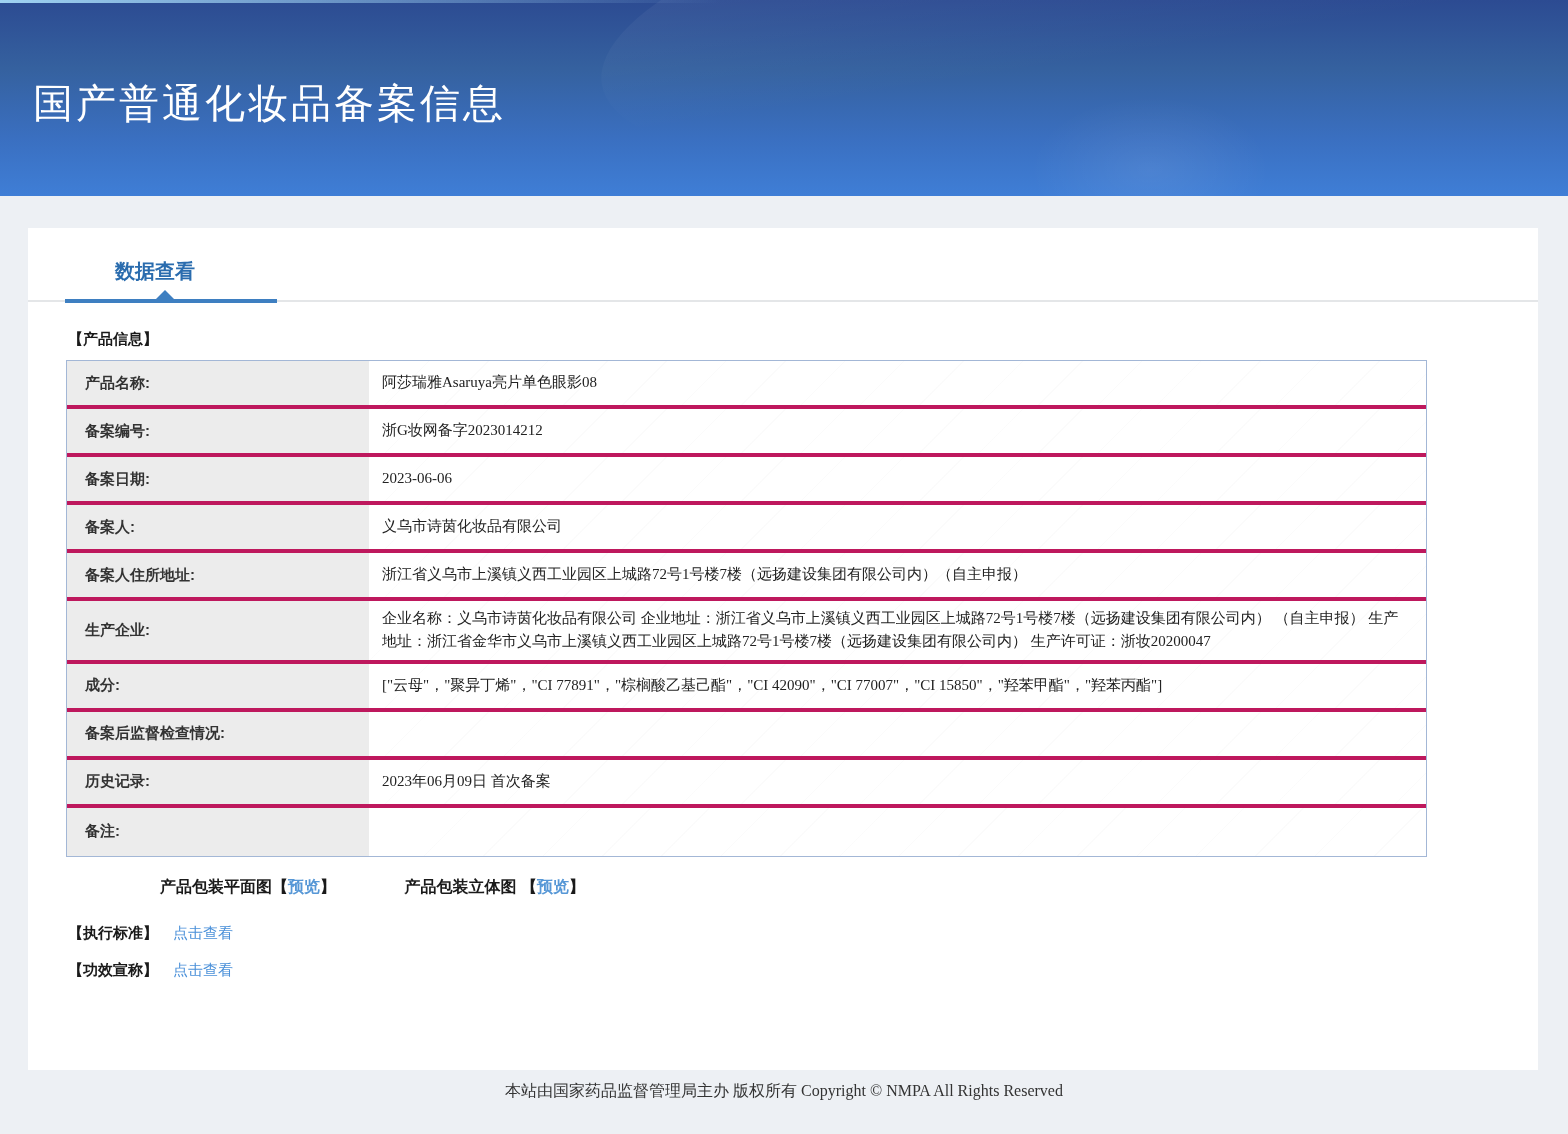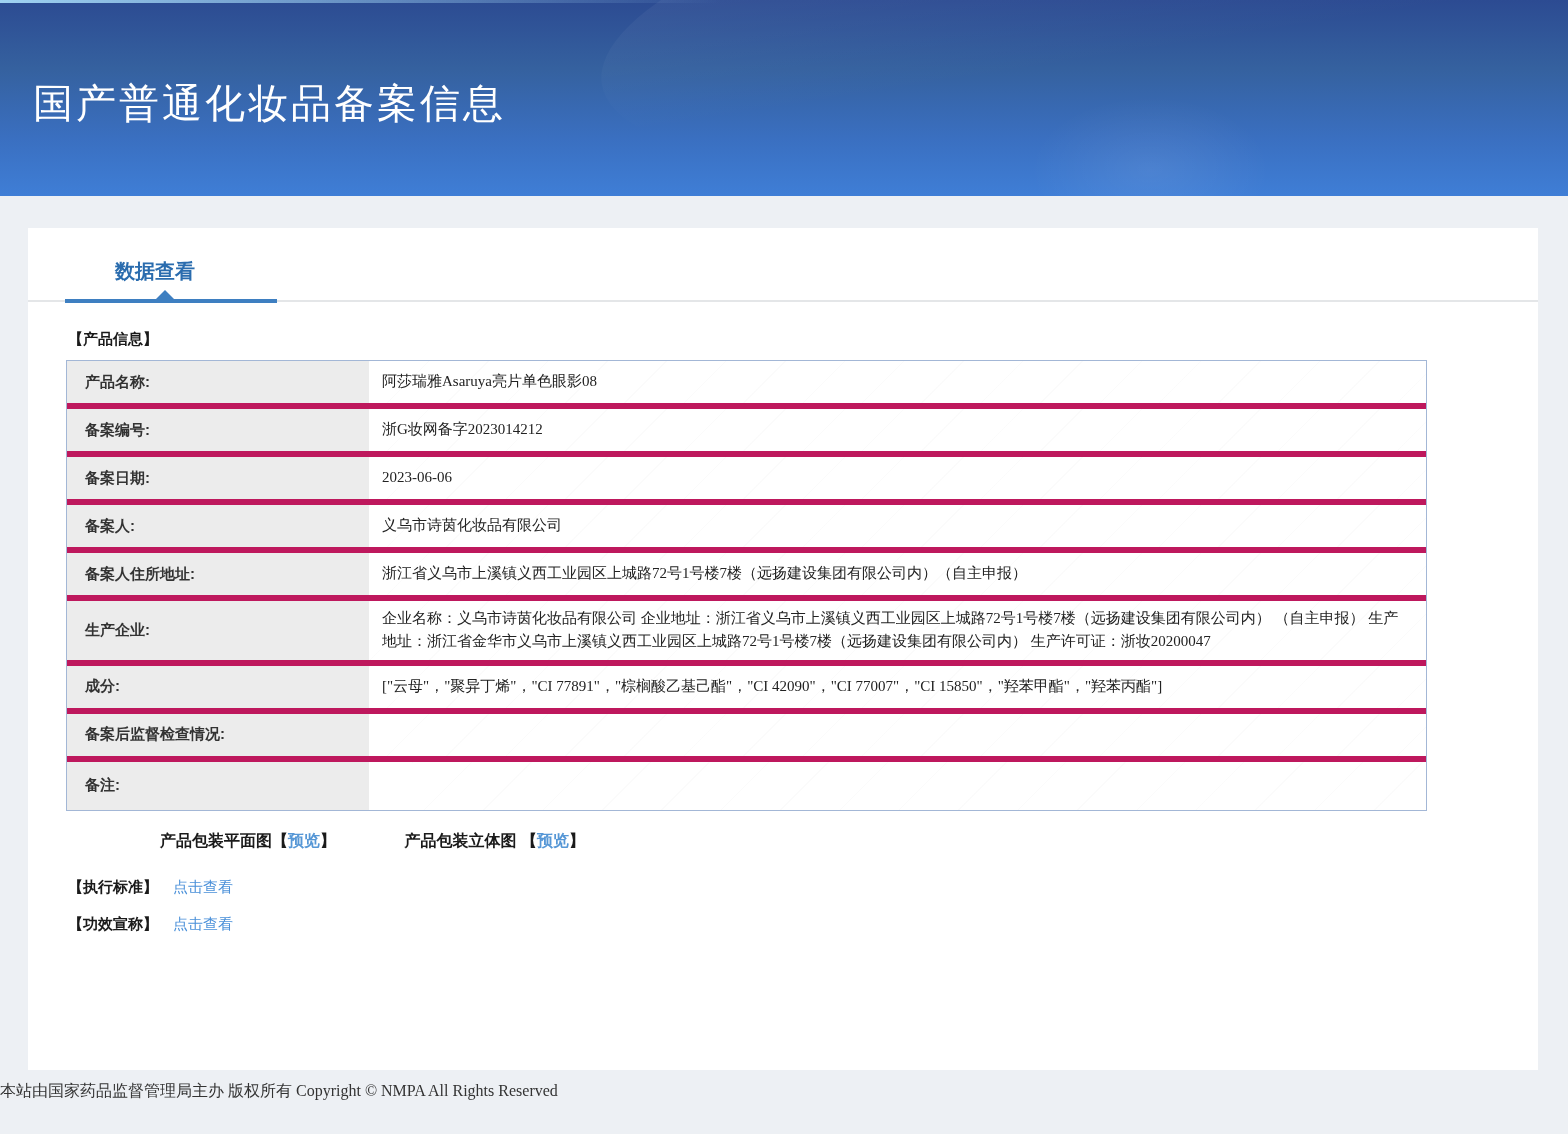--- a/index.html
+++ b/index.html
@@ -29,41 +29,41 @@
   .tab-rule { margin-top:15px; height:2px; background:#e4e6e8; position:relative; }
   .tab-active-bar { position:absolute; left:37px; top:-1px; width:212px; height:4px; background:#3e7fc1; }
   .tab-caret { position:absolute; left:127px; top:-10px; width:0; height:0;
     border-left:10px solid transparent; border-right:10px solid transparent;
     border-bottom:10px solid #3e7fc1; }
 
   .section-title { margin:28px 0 11px 40px; font-size:15px; font-weight:bold; color:#1a1a1a; }
 
   
   .info-table { margin-left:38px; width:1361px; border:1px solid #a3b7d6; }
-  .trow { display:flex; min-height:48px; border-bottom:6px solid #be185d; }
+  .trow { display:flex; min-height:48px; border-bottom:4px solid #be185d; }
   .trow:last-child { border-bottom:none;gap:43px; }
   .tlabel { width:302px; flex:0 0 302px; background:#ececec; display:flex; align-items:center;
     padding-left:18px; font-size:15px; font-weight:bold; color:#333; }
   .tvalue { flex:1; display:flex; align-items:center; padding:6px 20px 6px 13px;
     font-family:"Liberation Serif", serif; font-size:15px; color:#222; line-height:1.55;
     background-image:repeating-linear-gradient(135deg, rgba(90,90,90,0.025) 0 1px, transparent 1px 42px); }
 
   
   .pack-section-title { margin:36px 0 0 40px; font-size:15px; font-weight:bold; color:#1a1a1a; }
   .pack-row { margin:20px 0 0 132px; font-size:16px; font-weight:bold; color:#1a1a1a; }
   .pack-group { display:inline-block; }
   .pack-group + .pack-group { margin-left:64px; }
   .link { color:#5697d6; text-decoration:none; cursor:pointer; font-weight:bold; }
   .row-line { margin:26px 0 0 40px; font-size:15px; font-weight:bold; color:#1a1a1a; }
   .row-line .view-link { margin-left:15px; color:#4a90d9; font-weight:normal; font-size:15px;
     text-decoration:none; cursor:pointer; }
 
   
   .footer { position:absolute; top:1070px; left:0; width:1568px; height:64px; background:#edf0f4;
-    text-align:left; padding-top:11px; }
+    text-align:center; padding-top:11px; }
   .footer-text { font-size:16px; color:#333; font-family:"Liberation Serif", serif; }
 </style>
 </head>
 <body>
 
 <div class="header">
   <div class="header-band"></div>
   <div class="header-glow"></div>
   <div class="header-sliver"></div>
   <div class="header-title">国产普通化妆品备案信息</div>
@@ -108,20 +108,24 @@
     </div>
     <div class="trow">
       <div class="tlabel">成分:</div>
       <div class="tvalue">["云母"，"聚异丁烯"，"CI 77891"，"棕榈酸乙基己酯"，"CI 42090"，"CI 77007"，"CI 15850"，"羟苯甲酯"，"羟苯丙酯"]</div>
     </div>
     <div class="trow">
       <div class="tlabel">备案后监督检查情况:</div>
       <div class="tvalue"></div>
     </div>
     <div class="trow">
+      <div class="tlabel">历史记录:</div>
+      <div class="tvalue">2023年06月09日 首次备案</div>
+    </div>
+    <div class="trow">
       <div class="tlabel">备注:</div>
       <div class="tvalue"></div>
     </div>
   </div>
 
 
   <div class="pack-row">
     <span class="pack-group">
       <span>产品包装平面图</span><span>【</span><a class="link">预览</a><span>】</span>
     </span>

